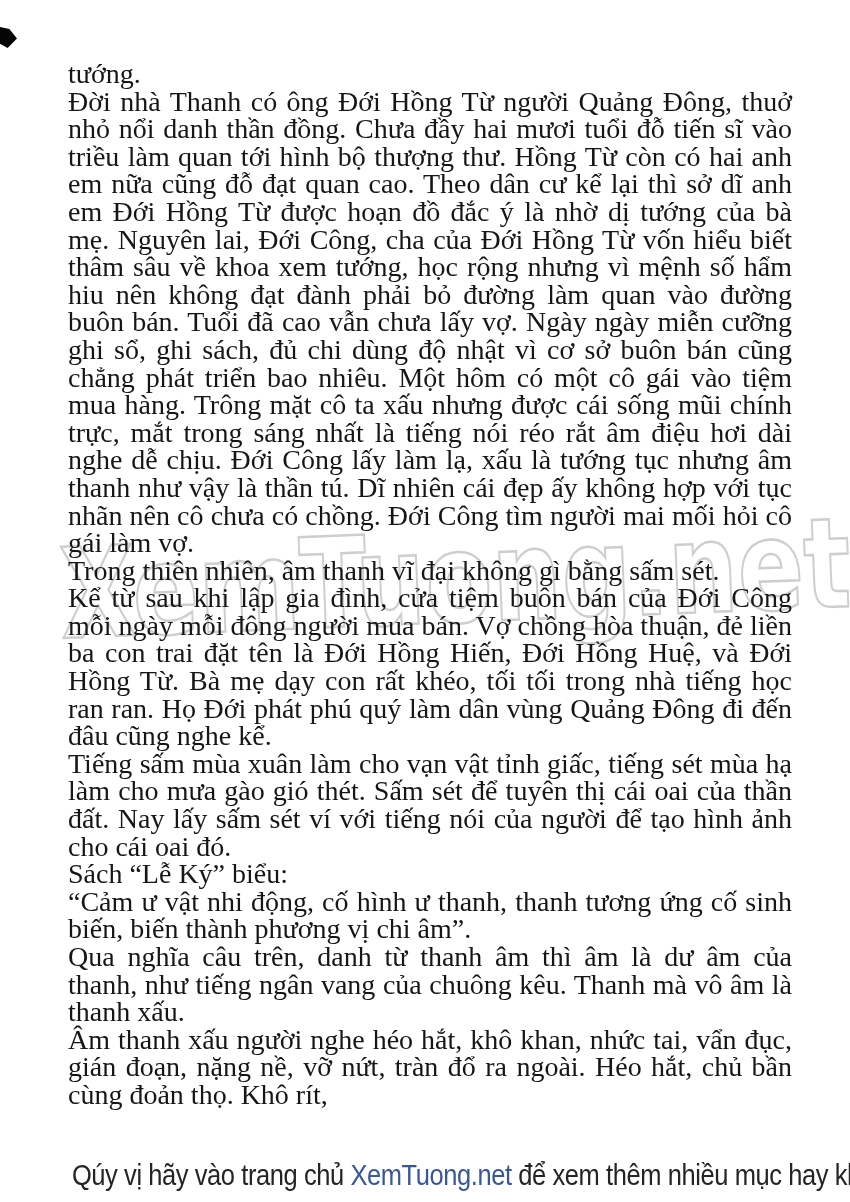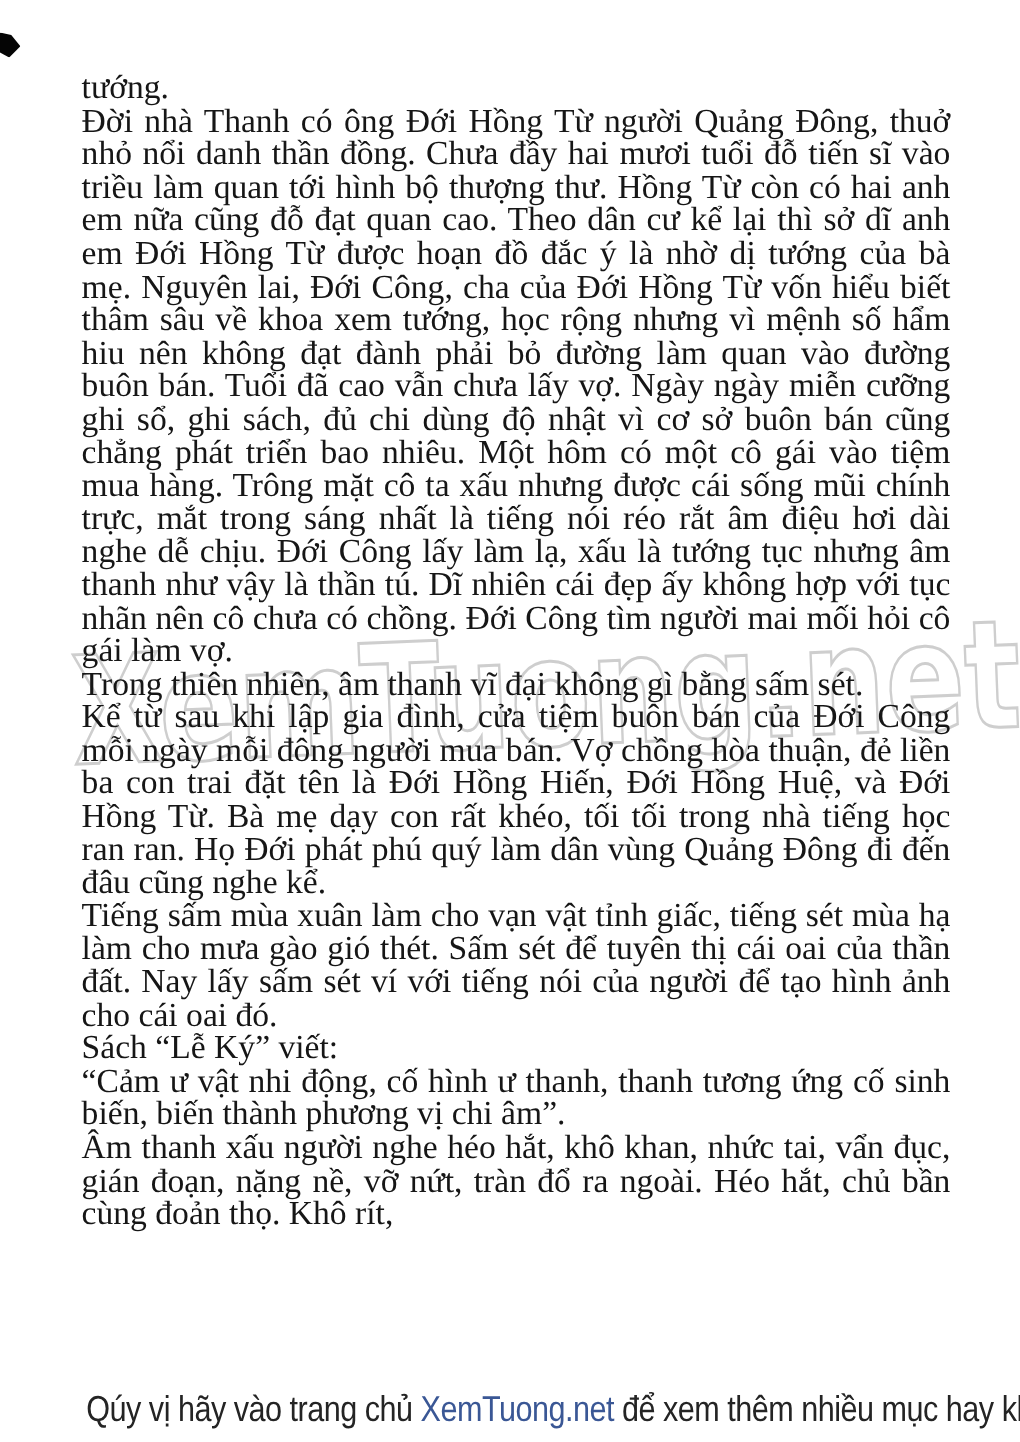--- a/index.html
+++ b/index.html
@@ -93,22 +93,23 @@
   <div class="corner-artifact"></div>
 
   <div class="watermark" style="-webkit-text-stroke-color: rgb(201, 201, 201);">XemTuong.net</div>
 
   <div class="page-body">
       <p>tướng.</p>
       <p>Đời nhà Thanh có ông Đới Hồng Từ người Quảng Đông, thuở nhỏ nổi danh thần đồng. Chưa đầy hai mươi tuổi đỗ tiến sĩ vào triều làm quan tới hình bộ thượng thư. Hồng Từ còn có hai anh em nữa cũng đỗ đạt quan cao. Theo dân cư kể lại thì sở dĩ anh em Đới Hồng Từ được hoạn đồ đắc ý là nhờ dị tướng của bà mẹ. Nguyên lai, Đới Công, cha của Đới Hồng Từ vốn hiểu biết thâm sâu về khoa xem tướng, học rộng nhưng vì mệnh số hẩm hiu nên không đạt đành phải bỏ đường làm quan vào đường buôn bán. Tuổi đã cao vẫn chưa lấy vợ. Ngày ngày miễn cưỡng ghi sổ, ghi sách, đủ chi dùng độ nhật vì cơ sở buôn bán cũng chẳng phát triển bao nhiêu. Một hôm có một cô gái vào tiệm mua hàng. Trông mặt cô ta xấu nhưng được cái sống mũi chính trực, mắt trong sáng nhất là tiếng nói réo rắt âm điệu hơi dài nghe dễ chịu. Đới Công lấy làm lạ, xấu là tướng tục nhưng âm thanh như vậy là thần tú. Dĩ nhiên cái đẹp ấy không hợp với tục nhãn nên cô chưa có chồng. Đới Công tìm người mai mối hỏi cô gái làm vợ.</p>
       <p>Trong thiên nhiên, âm thanh vĩ đại không gì bằng sấm sét.</p>
       <p>Kể từ sau khi lập gia đình, cửa tiệm buôn bán của Đới Công mỗi ngày mỗi đông người mua bán. Vợ chồng hòa thuận, đẻ liền ba con trai đặt tên là Đới Hồng Hiến, Đới Hồng Huệ, và Đới Hồng Từ. Bà mẹ dạy con rất khéo, tối tối trong nhà tiếng học ran ran. Họ Đới phát phú quý làm dân vùng Quảng Đông đi đến đâu cũng nghe kể.</p>
       <p>Tiếng sấm mùa xuân làm cho vạn vật tỉnh giấc, tiếng sét mùa hạ làm cho mưa gào gió thét. Sấm sét để tuyên thị cái oai của thần đất. Nay lấy sấm sét ví với tiếng nói của người để tạo hình ảnh cho cái oai đó.</p>
-      <p>Sách “Lễ Ký” viết:</p>
+      <p>Sách “Lễ Ký” biểu:</p>
       <p>“Cảm ư vật nhi động, cố hình ư thanh, thanh tương ứng cố sinh biến, biến thành phương vị chi âm”.</p>
+      <p>Qua nghĩa câu trên, danh từ thanh âm thì âm là dư âm của thanh, như tiếng ngân vang của chuông kêu. Thanh mà vô âm là thanh xấu.</p>
       <p>Âm thanh xấu người nghe héo hắt, khô khan, nhức tai, vẩn đục, gián đoạn, nặng nề, vỡ nứt, tràn đổ ra ngoài. Héo hắt, chủ bần cùng đoản thọ. Khô rít,</p>
     </div>
 
   <div class="footer">
     <div class="footer-inner" style="color: rgb(36, 36, 36);"><span>Qúy vị hãy vào trang chủ </span><span class="footer-brand" style="color: rgb(58, 87, 149);">XemTuong.net</span><span> để xem thêm nhiều mục hay khác</span></div>
   </div>
 
 </div>
 
 </body></html>

